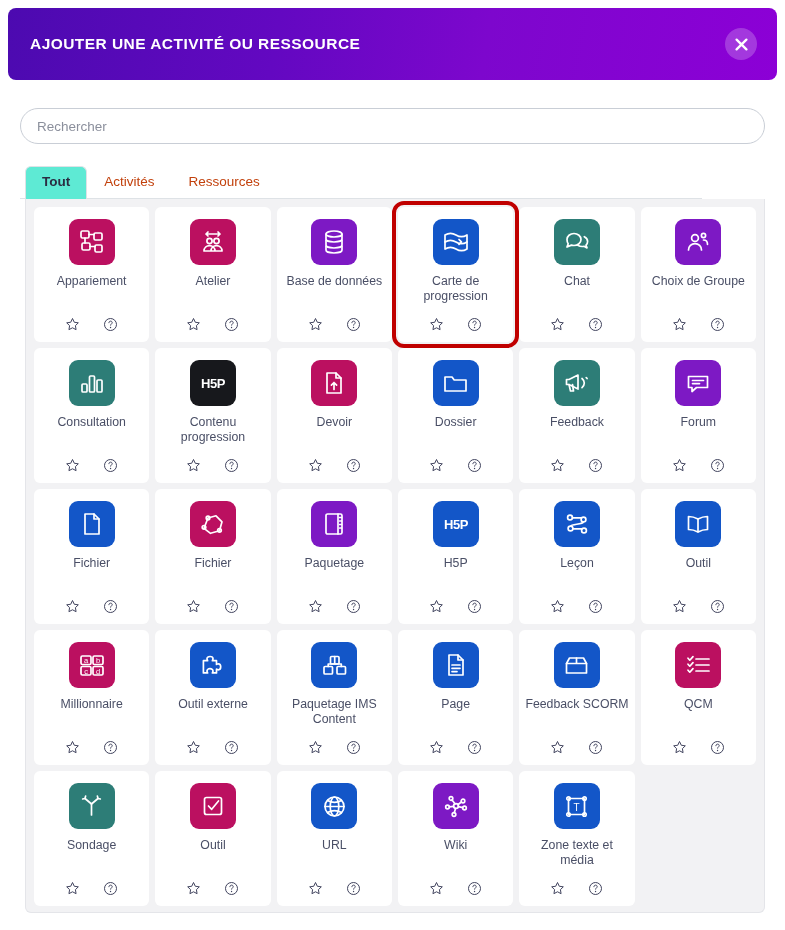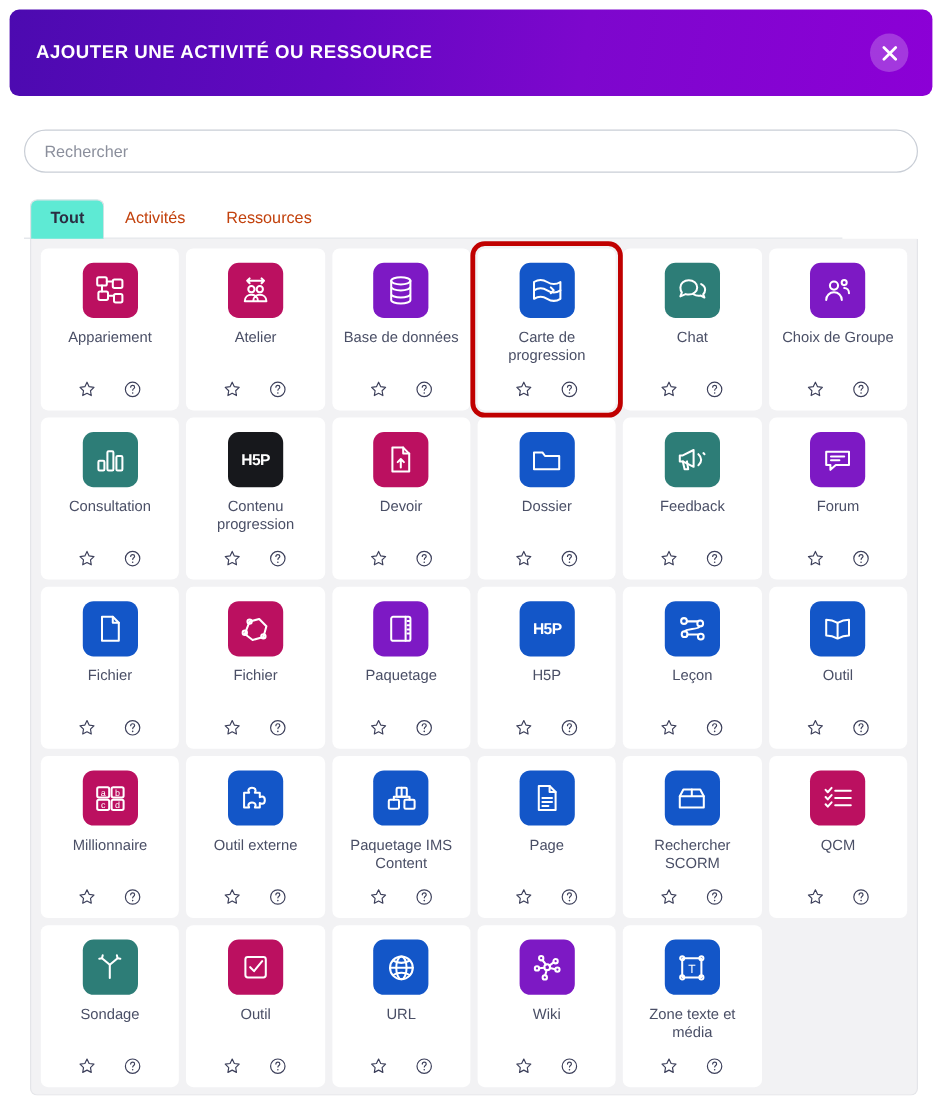--- a/index.html
+++ b/index.html
@@ -725,21 +725,21 @@
               </span>
             </div>
           </div>
           <div class="card">
             <div class="tile" style="background: rgb(19, 86, 200);">
               <svg width="27" height="23" viewBox="0 0 27 23">
                 <path d="M3.5 9.5L6.5 4h14l3 5.5v9.5H3.5z" stroke="#fff" fill="none" stroke-width="1.7" stroke-linecap="round" stroke-linejoin="round"></path>
                 <path d="M3.5 9.5h20M13.5 4v5.5" stroke="#fff" fill="none" stroke-width="1.7" stroke-linecap="round" stroke-linejoin="round"></path>
               </svg>
             </div>
-            <div class="card-label">Rechercher SCORM</div>
+            <div class="card-label">Feedback SCORM</div>
             <div class="card-actions">
               <span class="act-icon">
                 <svg width="15" height="15" viewBox="0 0 16 16">
                   <path d="M8 1.6l1.9 4 4.3.6-3.1 3 .7 4.3L8 11.5 4.2 13.5l.7-4.3-3.1-3 4.3-.6z" fill="none" stroke="#3d405b" stroke-width="1.05" stroke-linejoin="round"></path>
                 </svg>
               </span>
               <span class="act-icon">
                 <svg width="15" height="15" viewBox="0 0 16 16">
                   <circle cx="8" cy="8" r="6.4" fill="none" stroke="#3d405b" stroke-width="1.05"></circle>
                   <path d="M6.3 6.1c0-1 .8-1.7 1.8-1.7s1.7.7 1.7 1.6c0 1.3-1.6 1.3-1.7 2.7" fill="none" stroke="#3d405b" stroke-width="1.05" stroke-linecap="round"></path>

